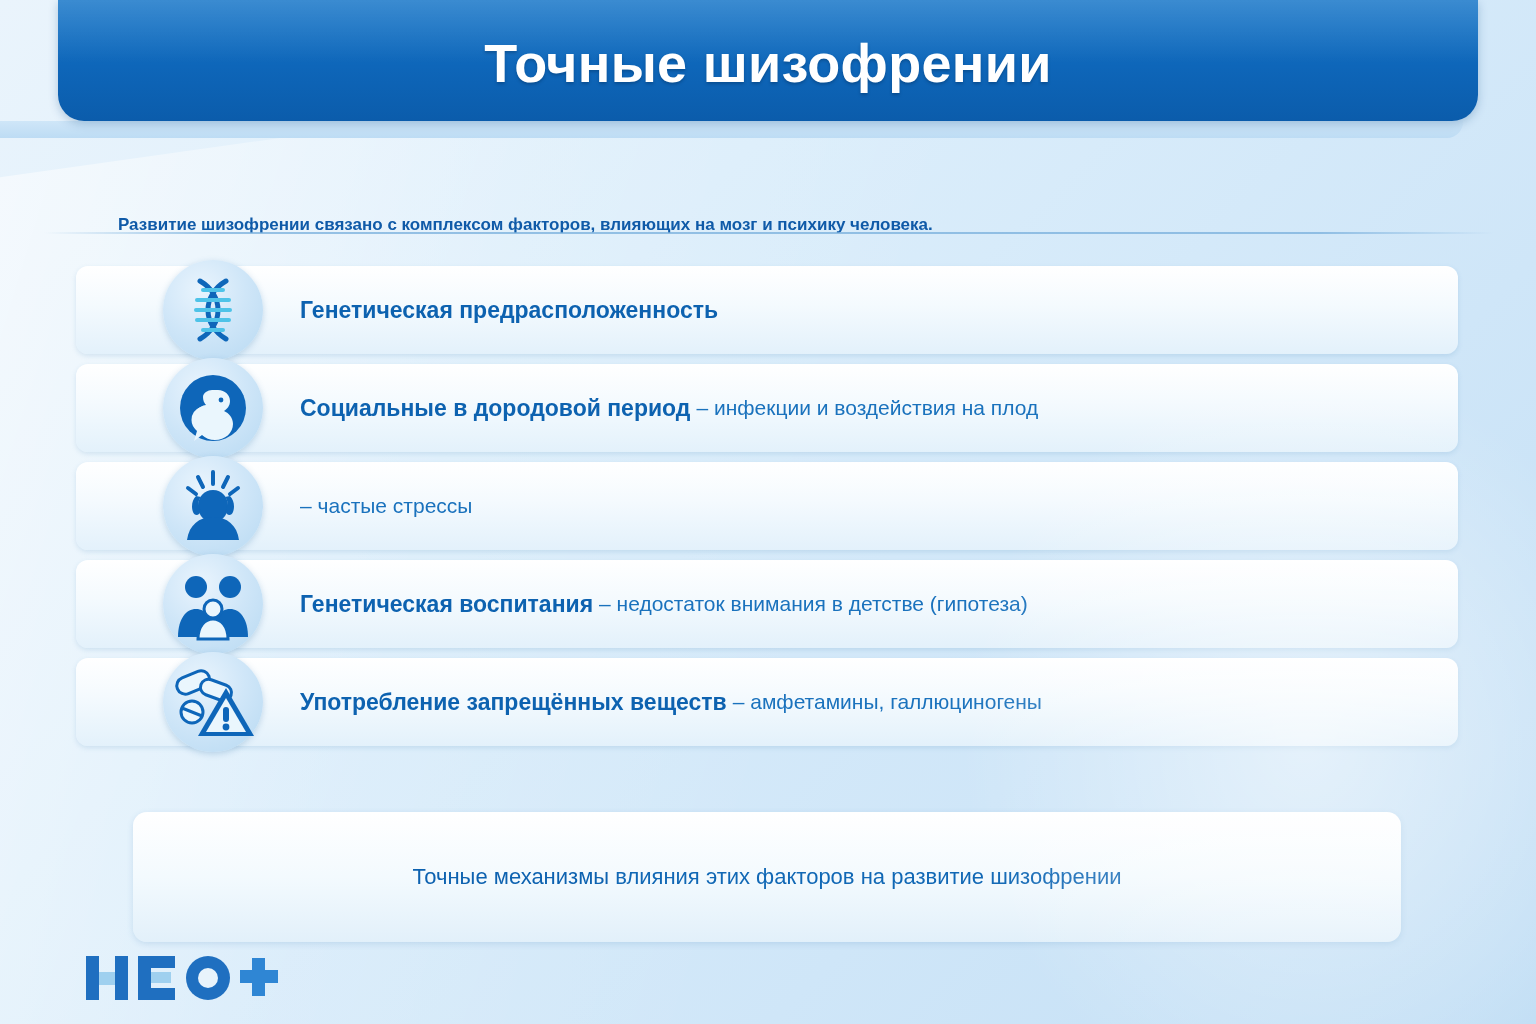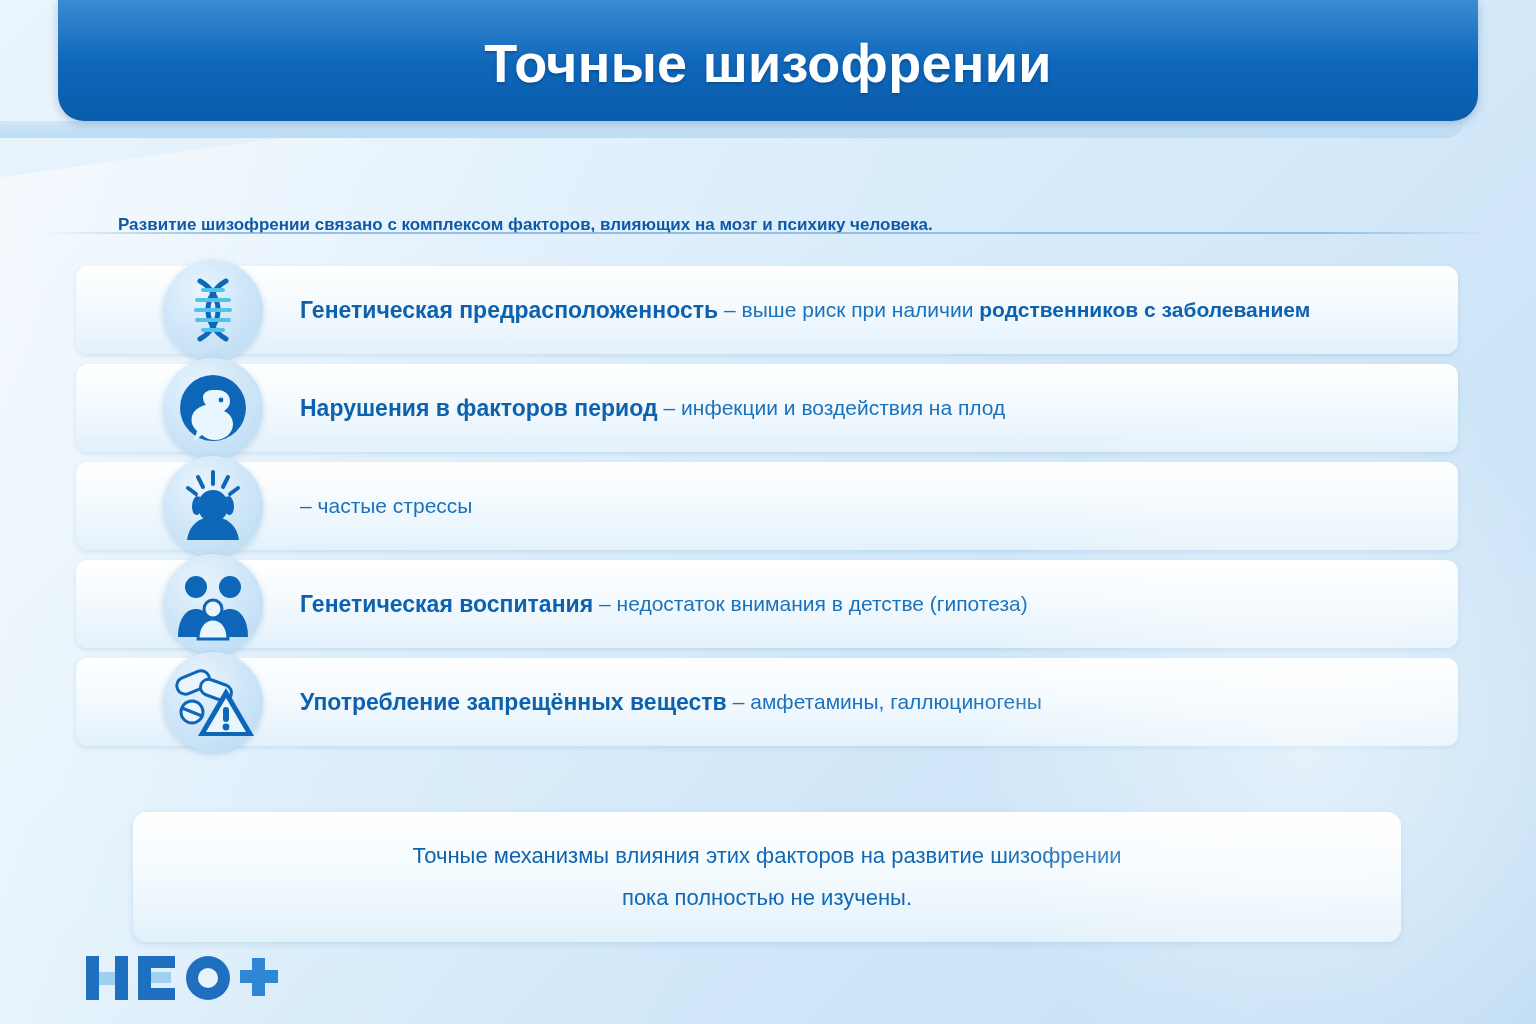--- a/index.html
+++ b/index.html
@@ -237,36 +237,35 @@
             <line x1="27" y1="17" x2="47" y2="17"></line>
             <line x1="21" y1="27" x2="53" y2="27"></line>
             <line x1="20" y1="37" x2="54" y2="37"></line>
             <line x1="21" y1="47" x2="53" y2="47"></line>
             <line x1="27" y1="57" x2="47" y2="57"></line>
           </g>
         </svg>
       </div>
       <div class="row-text">
         <span class="lead">Генетическая предрасположенность</span>
-          <span class="rest"><span> – выше риск при наличии </span><b>родственников с заболеванием</b></span>
       </div>
     </div>
 
     <div class="row">
       <div class="row-bar"></div>
       <div class="row-icon">
         <svg width="78" height="78" viewBox="0 0 78 78" aria-hidden="true">
           <circle cx="39" cy="39" r="33" fill="#0e66b9"></circle>
           <path d="M44 21 c7 0 12 5 12 11 0 5 -3 8 -6 10 5 2 9 7 9 13 0 9 -8 16 -18 16 -5 0 -10 -2 -13 -5 l-8 6 3 -10 c-3 -3 -4 -7 -4 -11 0 -8 6 -14 13 -15 -2 -2 -3 -5 -3 -8 0 -4 5 -7 9 -7 z" fill="#eaf6fd"></path>
           <path d="M28 40 c-5 2 -8 6 -8 11 0 4 2 7 5 9" fill="none" stroke="#eaf6fd" stroke-width="5" stroke-linecap="round"></path>
           <circle cx="47" cy="31" r="2.4" fill="#0e66b9"></circle>
         </svg>
       </div>
       <div class="row-text">
-        <span class="lead">Нарушения в факторов период</span>
+        <span class="lead">Социальные в дородовой период</span>
           <span class="rest"><span> – инфекции и воздействия на плод</span></span>
       </div>
     </div>
 
     <div class="row">
       <div class="row-bar"></div>
       <div class="row-icon">
         <svg width="80" height="80" viewBox="0 0 80 80" aria-hidden="true">
           <g stroke="#0e66b9" stroke-width="4" stroke-linecap="round">
             <line x1="40" y1="6" x2="40" y2="18"></line>
@@ -328,21 +327,20 @@
           <span class="rest"><span> – амфетамины, галлюциногены</span></span>
       </div>
     </div>
 
   </div>
 
   <div class="note">
     <div class="note-line">
       <b>Точные механизмы</b><span> влияния этих факторов на развитие шизофрении</span>
     </div>
-    <div class="note-line">пока полностью не изучены.</div>
   </div>
 
   <div class="logo">
     <svg width="200" height="56" viewBox="0 0 200 56" aria-hidden="true">
 
       <rect x="2" y="8" width="13" height="44" fill="#1f6fc0"></rect>
       <rect x="15" y="24" width="16" height="13" fill="#9fd0ef"></rect>
       <rect x="31" y="8" width="13" height="44" fill="#1f6fc0"></rect>
 
       <rect x="54" y="8" width="13" height="44" fill="#1f6fc0"></rect>

